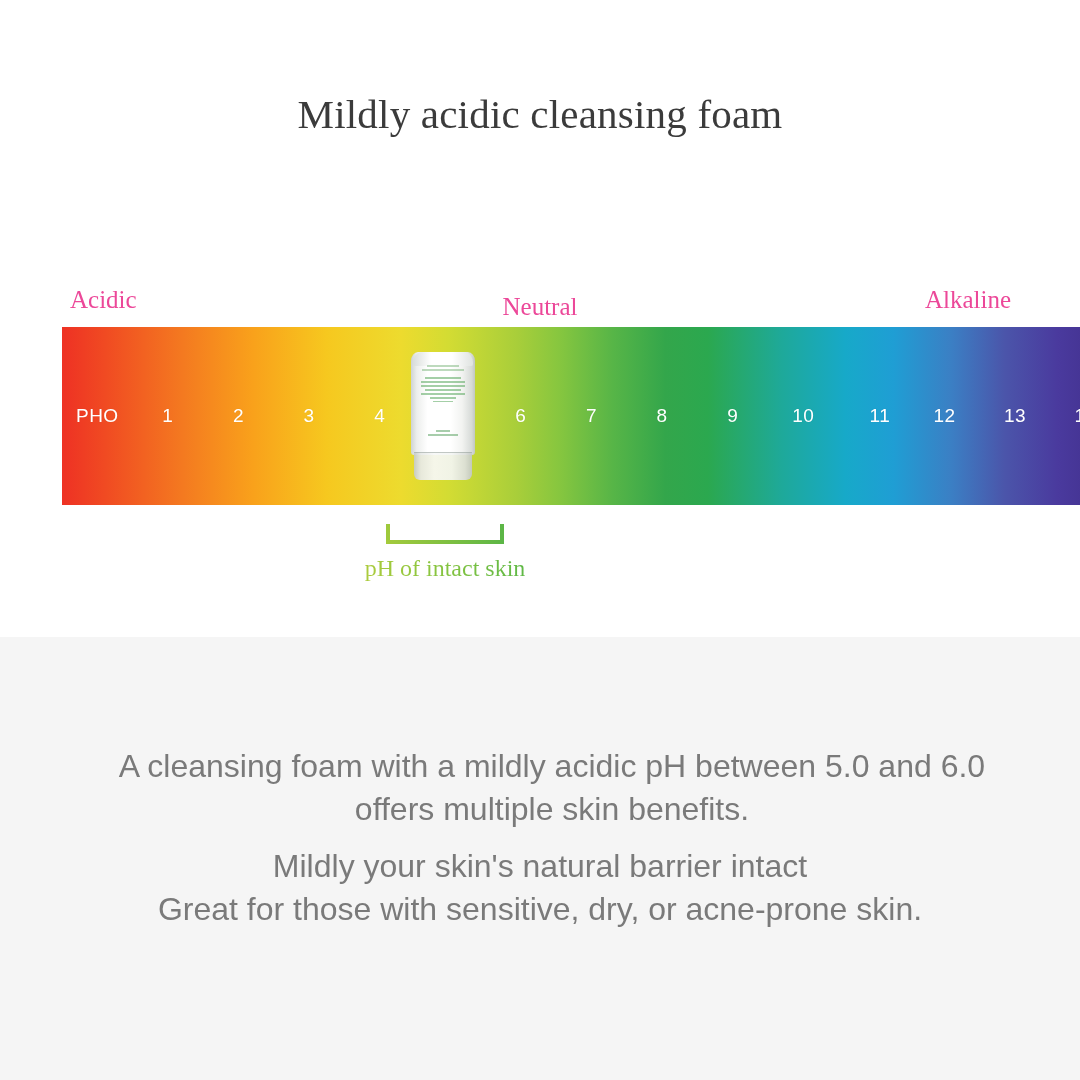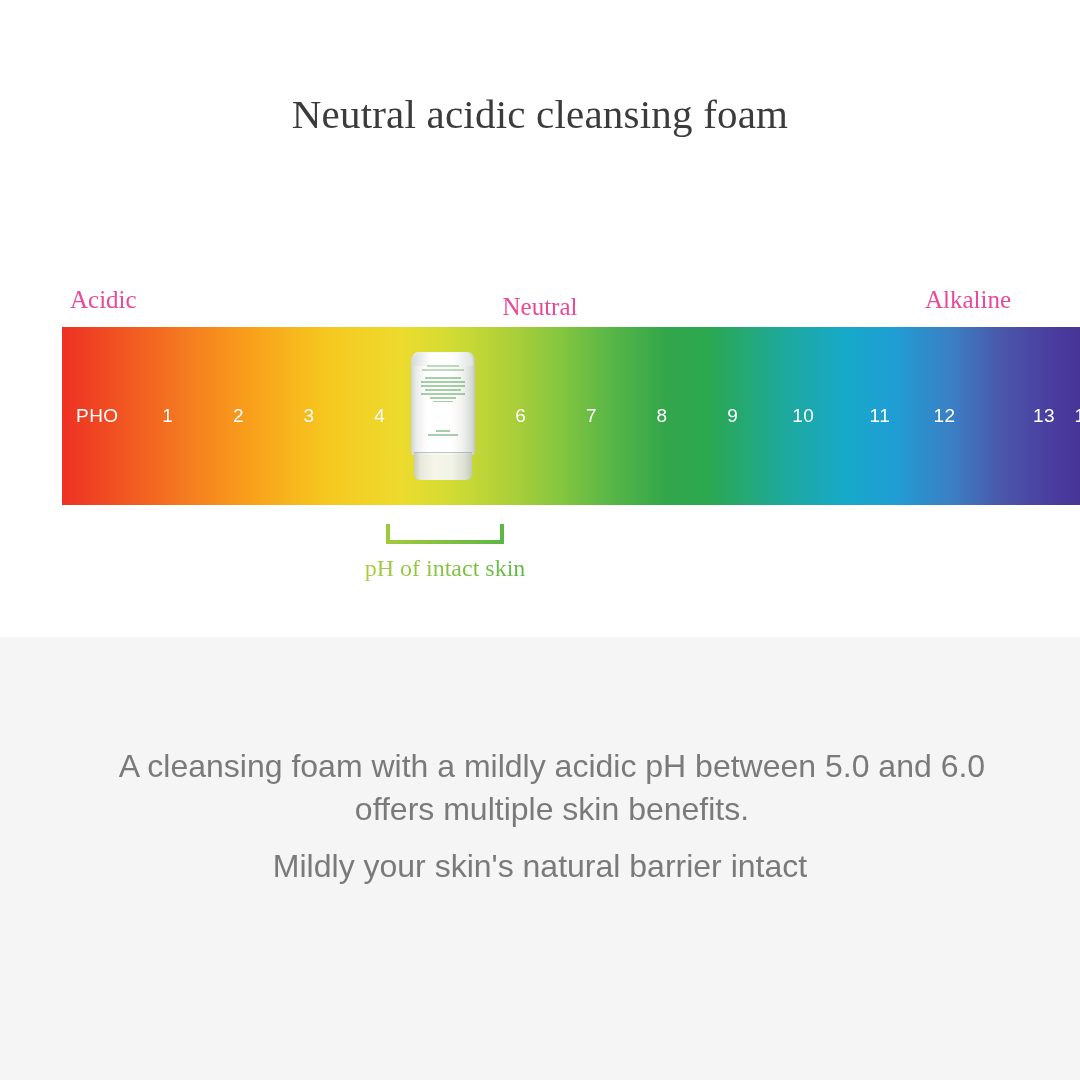--- a/index.html
+++ b/index.html
@@ -190,21 +190,21 @@
   .body-copy .line { display:block; }
 </style>
 </head>
 <body>
 
 <div id="page">
 
   <div class="top-section">
 
     <div class="title">
-      <span class="line">Neutral acidic cleansing foam</span>
+      <span class="line">Mildly acidic cleansing foam</span>
     </div>
 
     <div class="scale-labels">
       <span class="lbl lbl-acidic">Acidic</span>
       <span class="lbl lbl-neutral">Neutral</span>
       <span class="lbl lbl-alkaline">Alkaline</span>
     </div>
 
     <div class="ph-bar">
       <div class="ph-ticks" id="ph-ticks">
@@ -214,21 +214,21 @@
           <span class="ph-tick" style="left: 23.3333%;">3</span>
           <span class="ph-tick" style="left: 30%;">4</span>
           <span class="ph-tick" style="left: 36.6667%;">5</span>
           <span class="ph-tick" style="left: 43.3333%;">6</span>
           <span class="ph-tick" style="left: 50%;">7</span>
           <span class="ph-tick" style="left: 56.6667%;">8</span>
           <span class="ph-tick" style="left: 63.3333%;">9</span>
           <span class="ph-tick" style="left: 70%;">10</span>
           <span class="ph-tick" style="left: 76.6667%; margin-left: 6px;">11</span>
           <span class="ph-tick" style="left: 83.3333%;">12</span>
-          <span class="ph-tick" style="left: 90%; margin-left: 29px;">13</span>
+          <span class="ph-tick" style="left: 90%;">13</span>
           <span class="ph-tick" style="left: 96.6667%;">14</span>
         </div>
     </div>
 
     <div class="tube-wrap">
       <div class="tube-body">
         <div class="tube-shoulder"></div>
         <div class="tube-head">
           <div class="hl a"></div>
           <div class="hl b"></div>
@@ -262,17 +262,18 @@
 
   <div class="bottom-section">
 
     <div class="body-copy para-intro">
       <span class="line">A cleansing foam with a mildly acidic pH between 5.0 and 6.0</span>
       <span class="line">offers multiple skin benefits.</span>
     </div>
 
     <div class="body-copy para-benefits">
       <span class="line">Mildly your skin's natural barrier intact</span>
+      <span class="line">Great for those with sensitive, dry, or acne-prone skin.</span>
     </div>
 
   </div>
 
 </div>
 
 </body></html>

